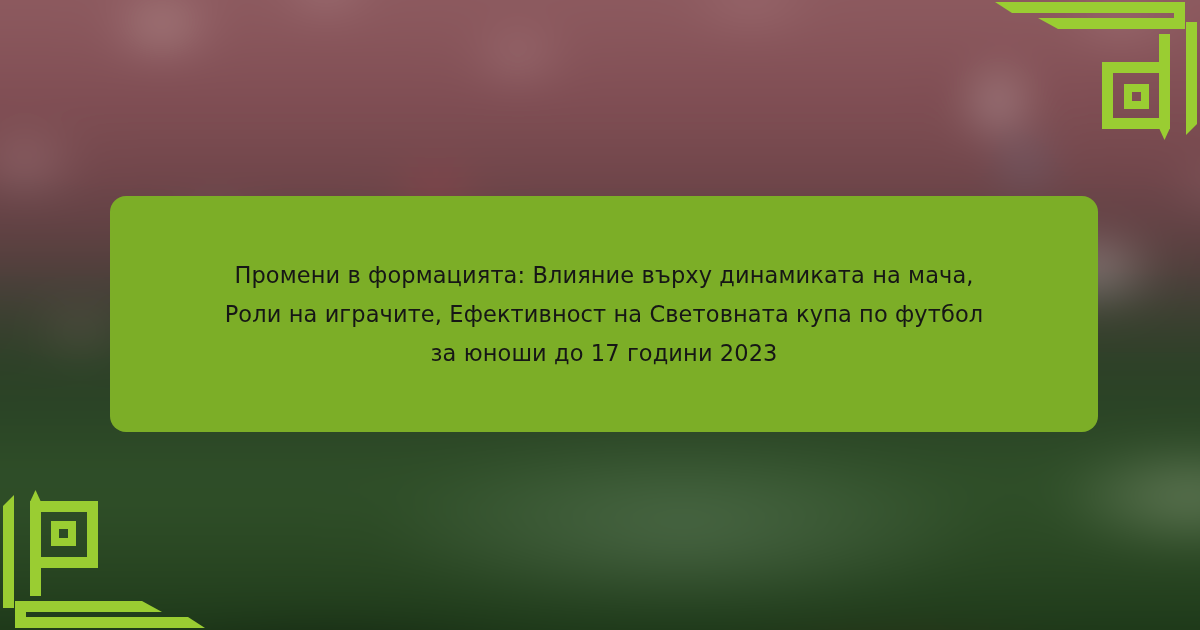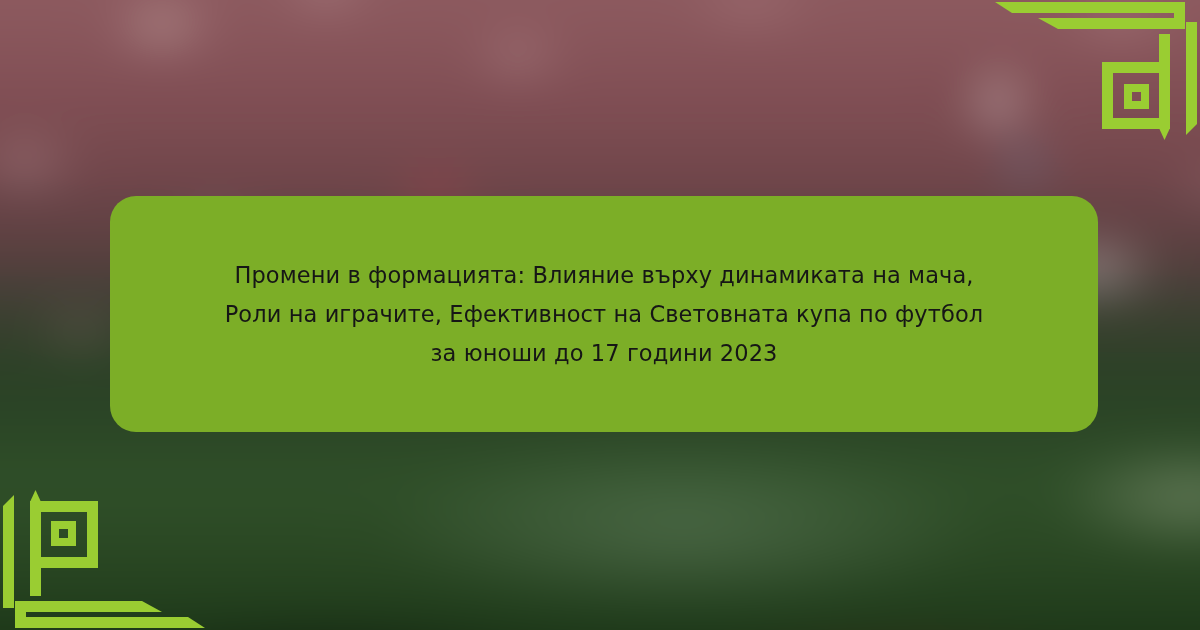--- a/index.html
+++ b/index.html
@@ -72,21 +72,21 @@
   .corner-deco.bottom-left { bottom: 0; left: 0; }
 
   
   .headline-card {
     position: absolute;
     left: 110px;
     top: 196px;
     width: 988px;
     height: 236px;
     background: #7cae27;
-    border-radius: 26px;
+    border-radius: 16px;
     display: flex;
     align-items: center;
     justify-content: center;
     box-sizing: border-box;
     padding: 0 104px;
   }
   .headline-text {
     margin: 0;
     text-align: center;
     color: #161616;

